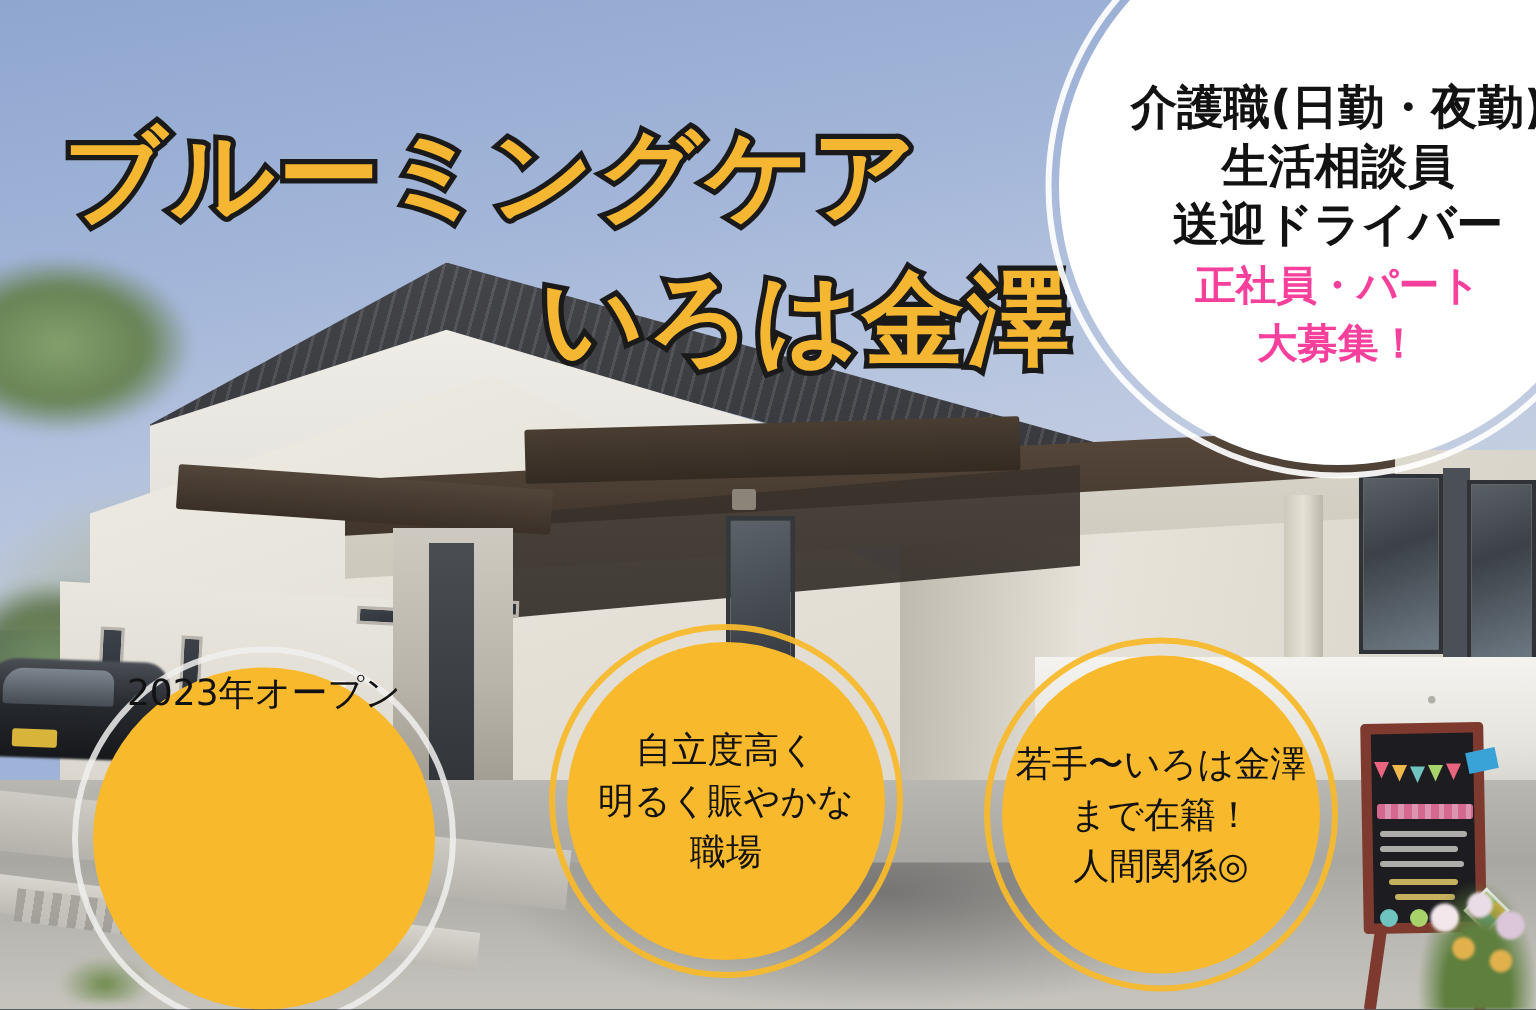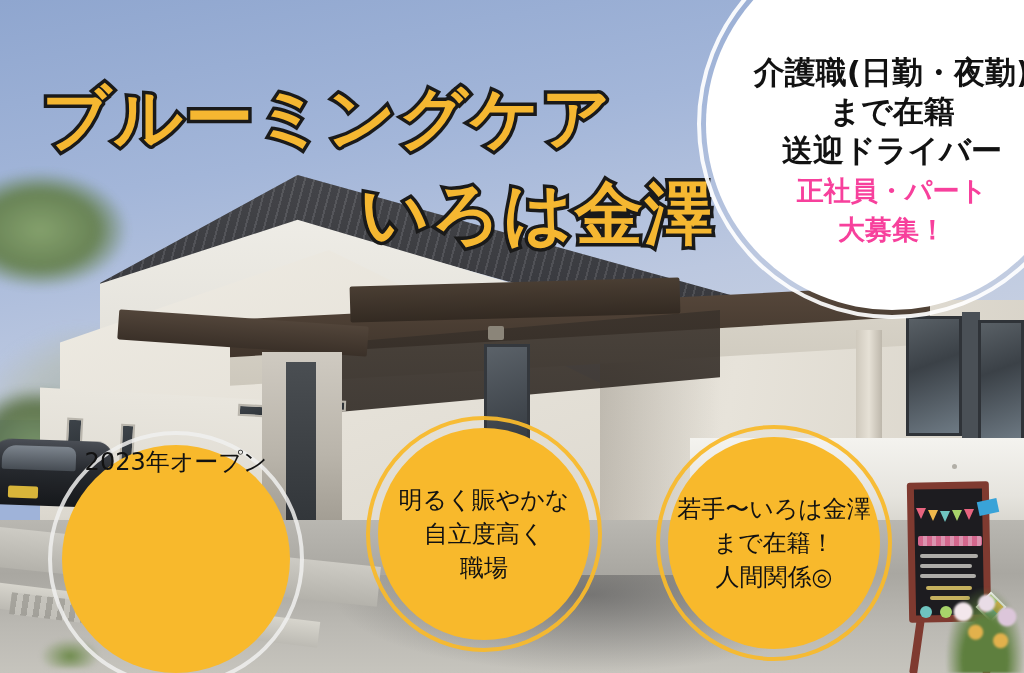--- a/index.html
+++ b/index.html
@@ -402,36 +402,36 @@
       <div class="sign-kite"></div>
     </div>
     <div class="flowers"></div>
   </div>
 
   <div class="headline headline-2">いろは金澤</div>
   <div class="headline headline-1">ブルーミングケア</div>
 
   <div class="circle-white">
     <div class="cw-line">介護職(日勤・夜勤)</div>
-    <div class="cw-line">まで在籍</div>
+    <div class="cw-line">生活相談員</div>
     <div class="cw-line">送迎ドライバー</div>
     <div class="cw-line-pink">正社員・パート</div>
     <div class="cw-line-pink">大募集！</div>
   </div>
   <div class="circle-white-ring"></div>
 
   <div class="co-ring c1r"></div>
   <div class="circle-orange c1">
     <div class="co-line">2023年オープン</div>
   </div>
 
   <div class="co-ring c2r"></div>
   <div class="circle-orange c2">
+    <div class="co-line">自立度高く</div>
     <div class="co-line">明るく賑やかな</div>
-    <div class="co-line">自立度高く</div>
     <div class="co-line">職場</div>
   </div>
 
   <div class="co-ring c3r"></div>
   <div class="circle-orange c3">
     <div class="co-line">若手〜いろは金澤</div>
     <div class="co-line">まで在籍！</div>
     <div class="co-line">人間関係◎</div>
   </div>
 

